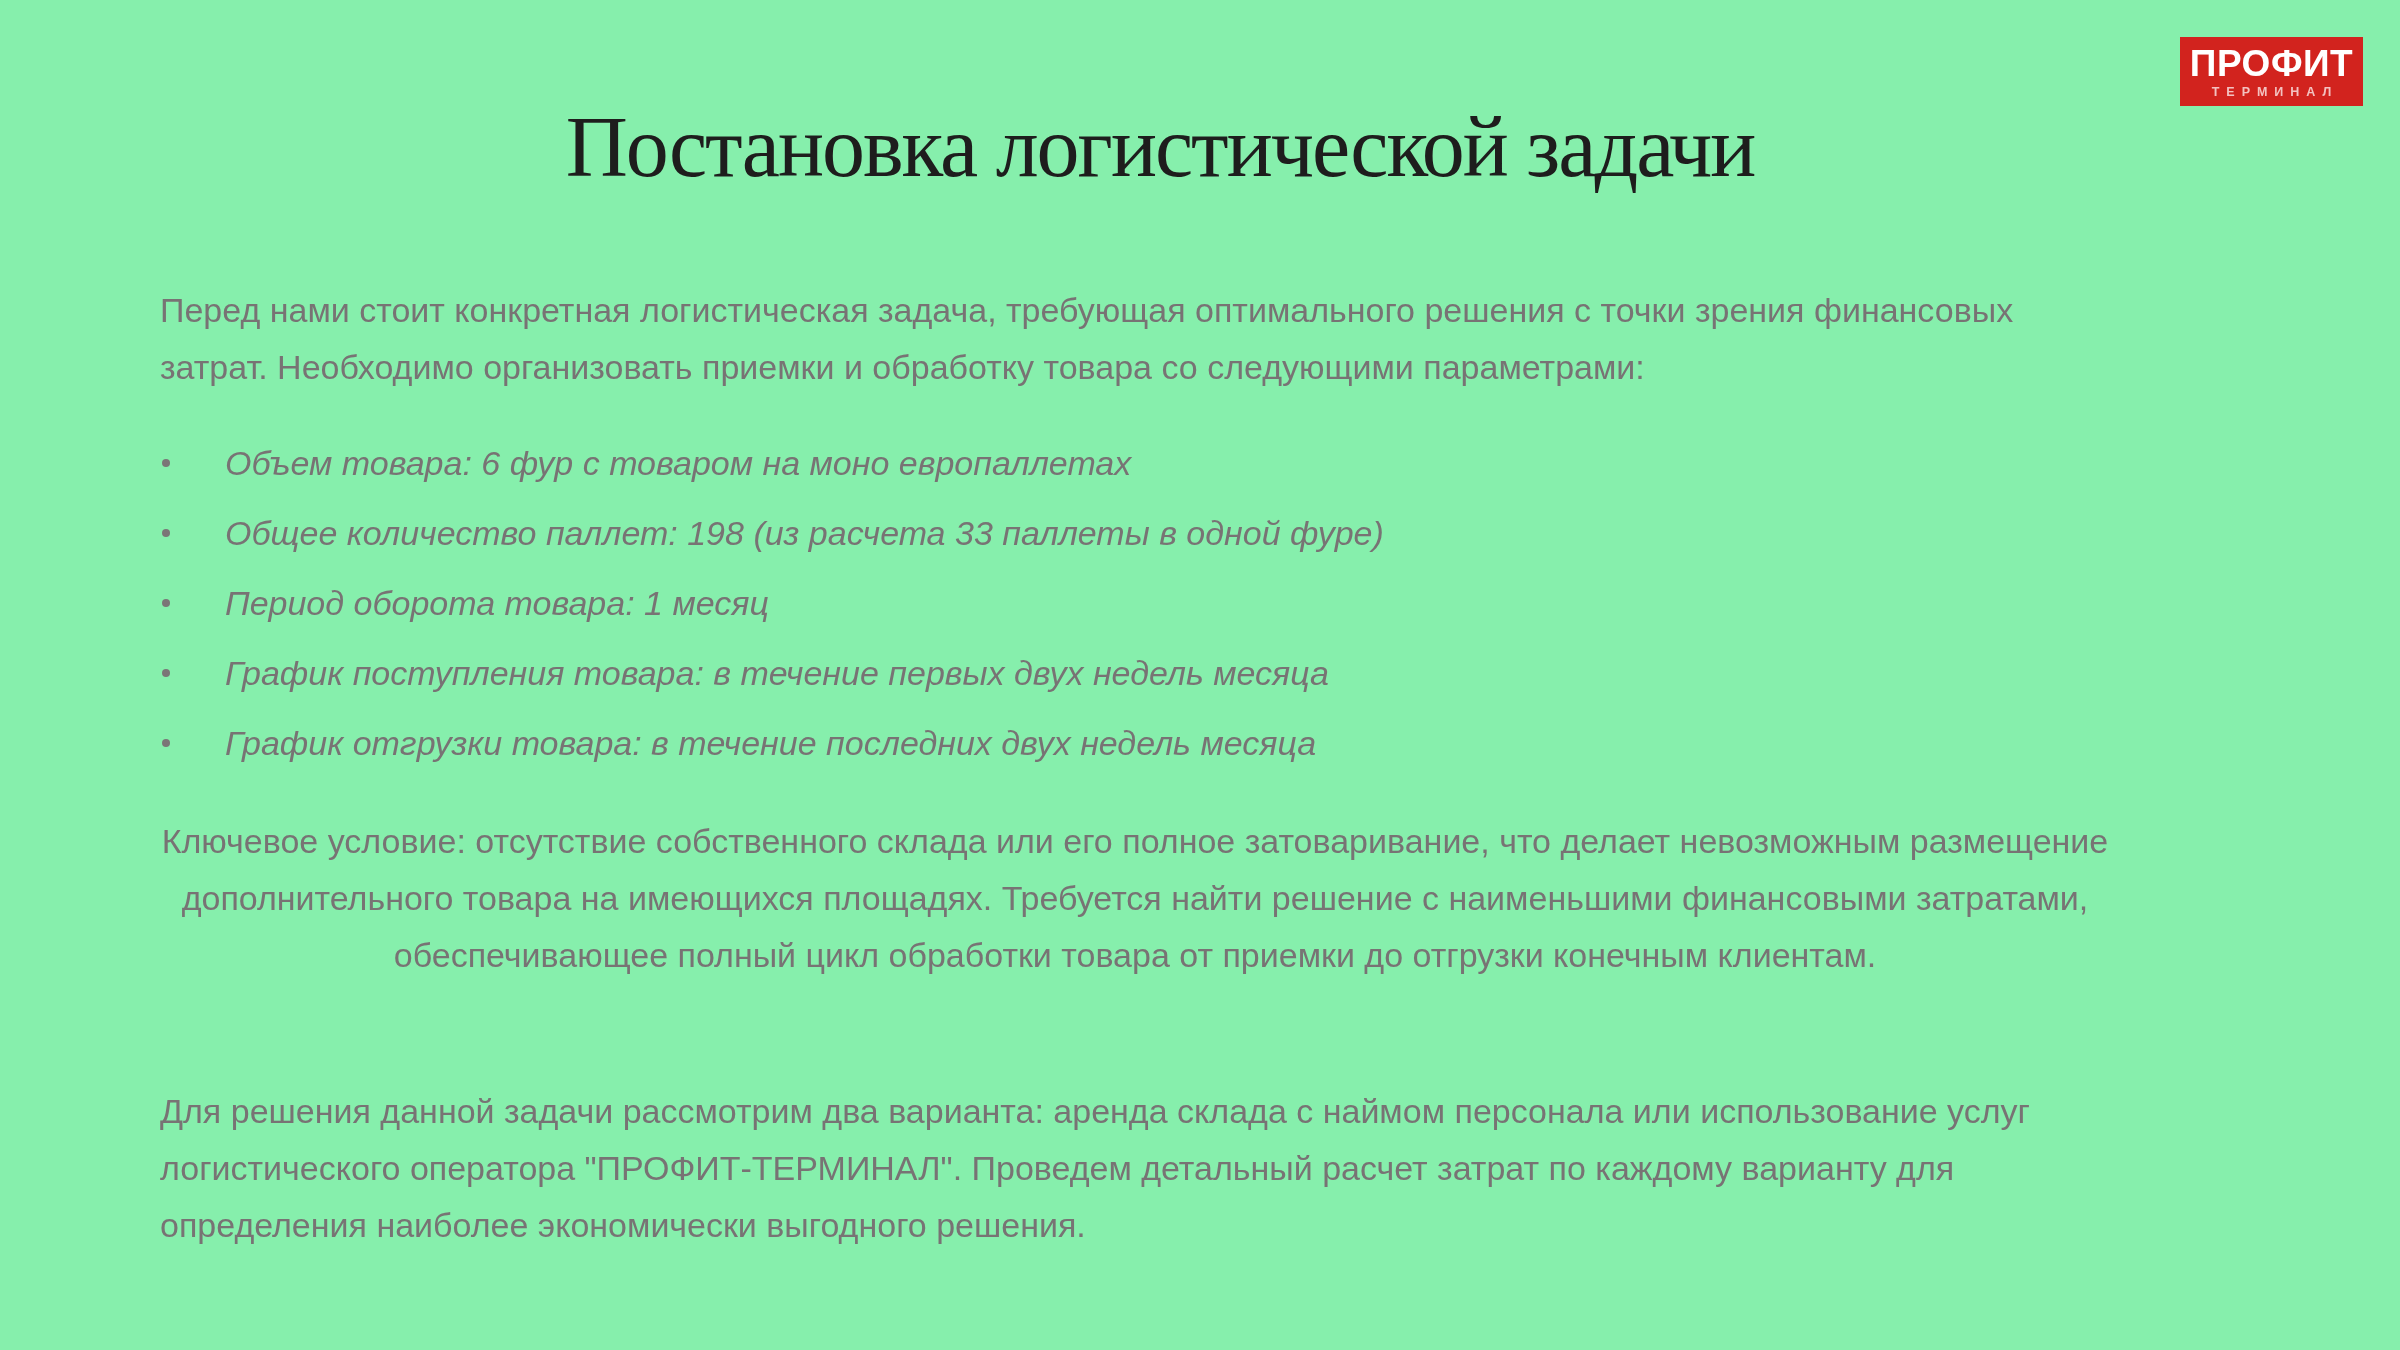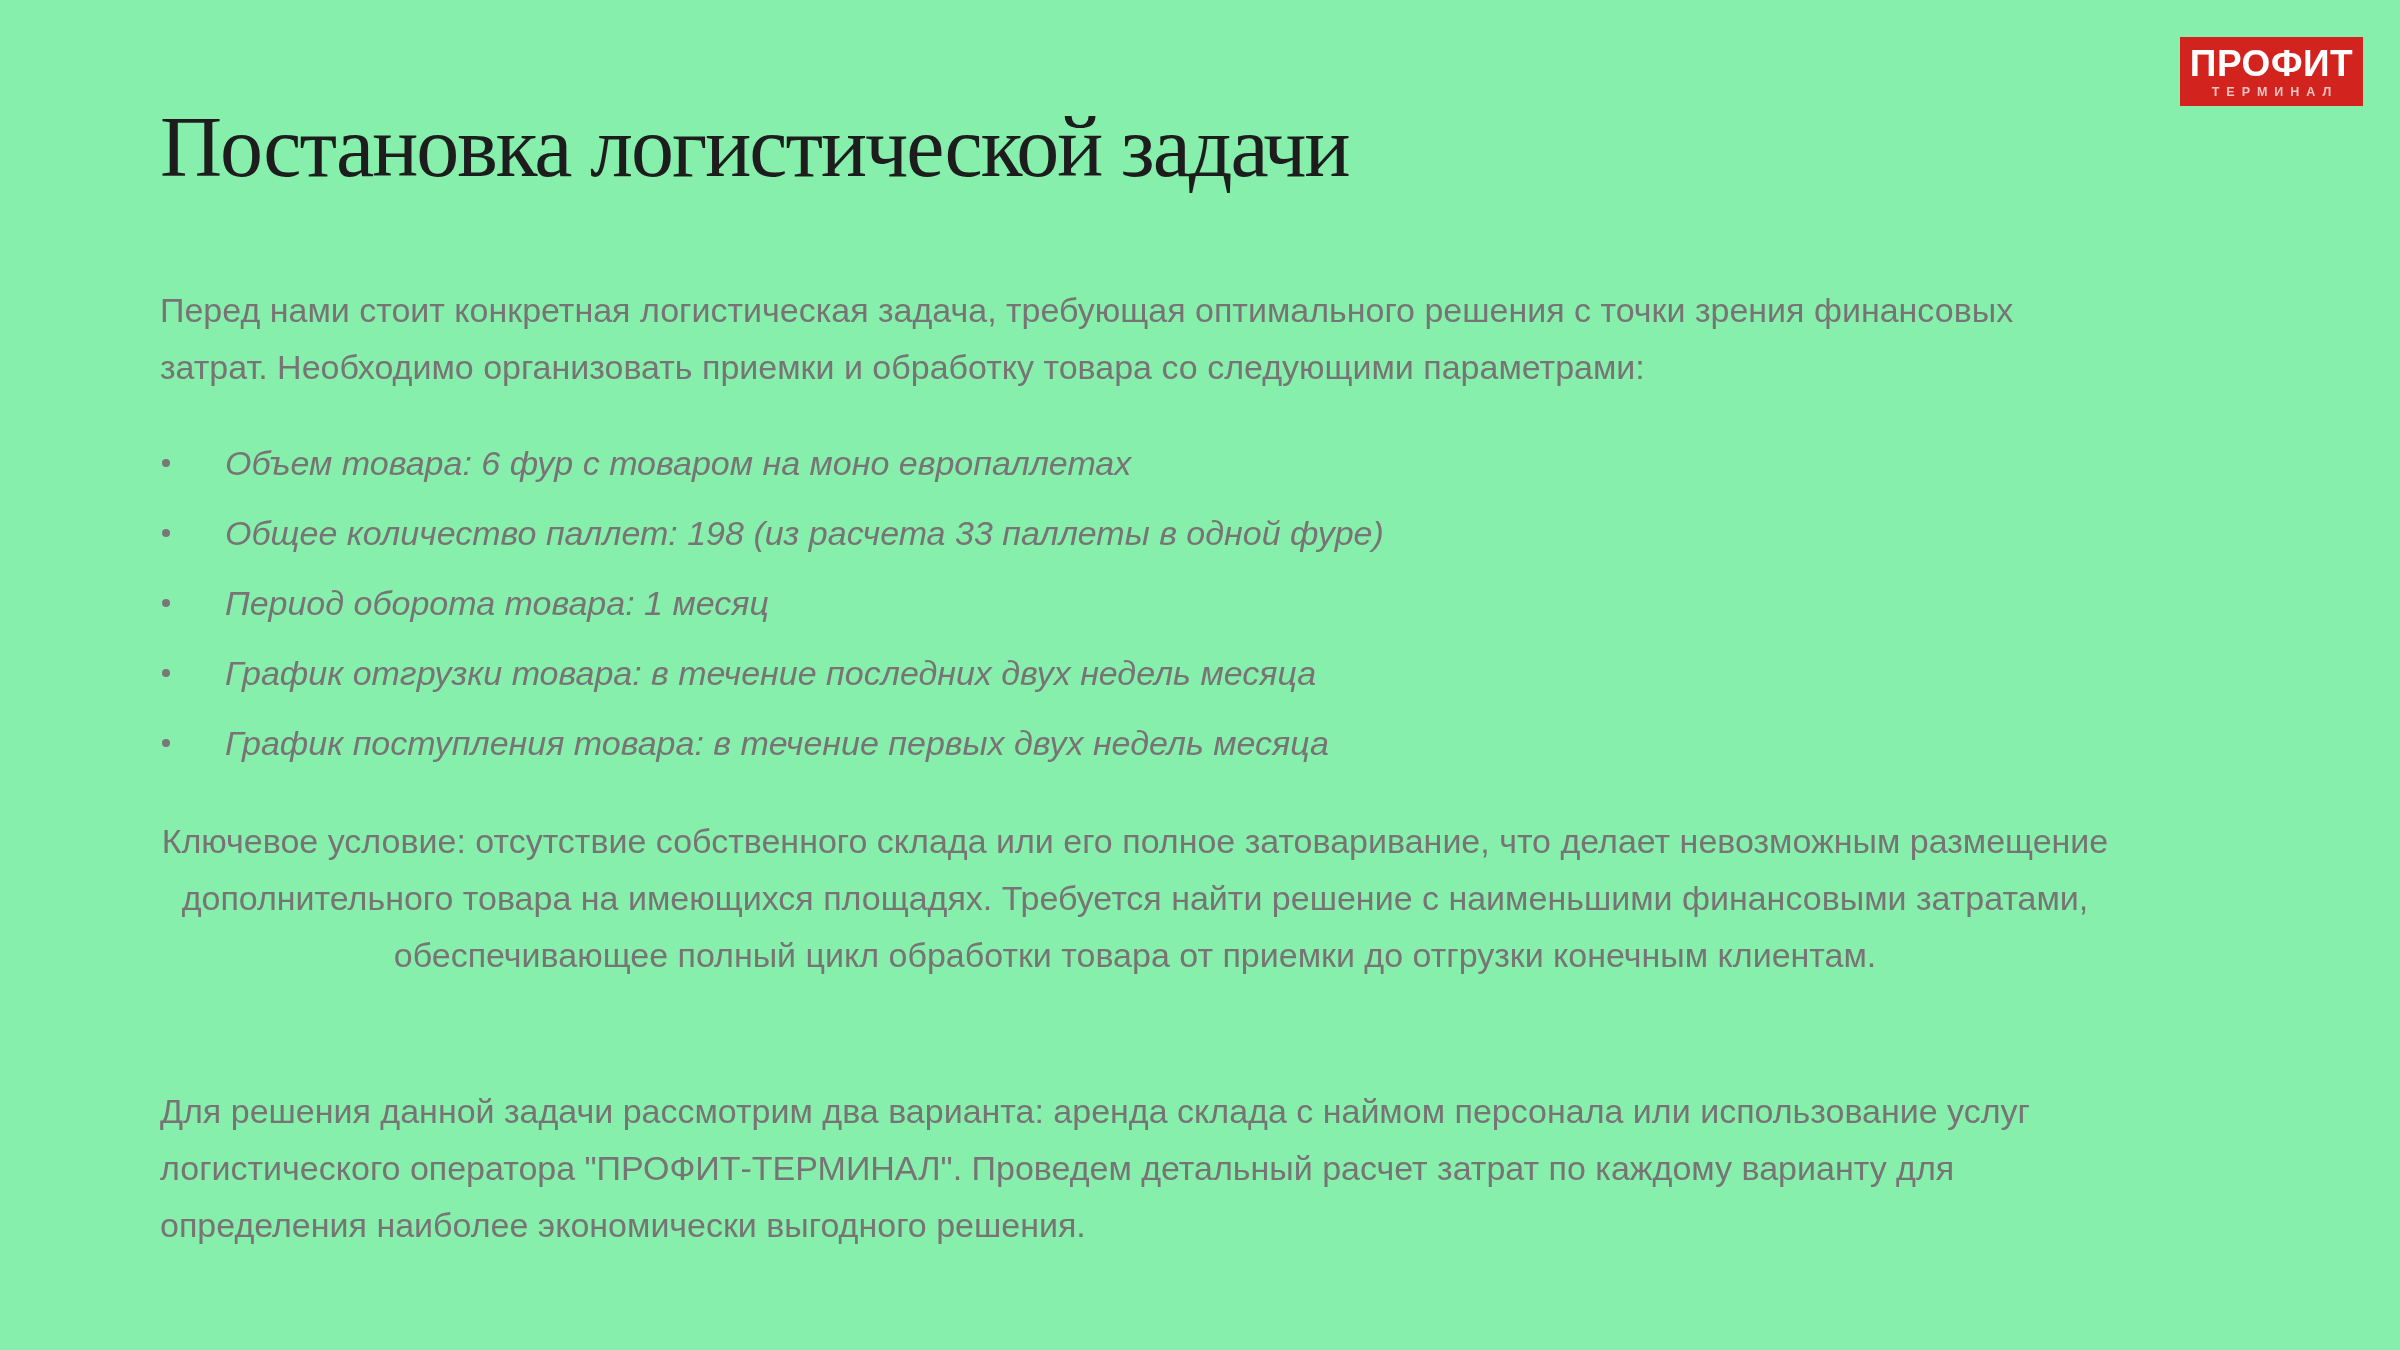--- a/index.html
+++ b/index.html
@@ -52,20 +52,21 @@
     left: 160px;
     top: 104px;
     margin: 0;
     width: 2000px;
     font-family: "Liberation Serif", serif;
     font-weight: 400;
     font-size: 86px;
     line-height: 1;
     letter-spacing: -2px;
     color: #1e1d1d;
+    text-align: center;
   }
 
   
   .para {
     position: absolute;
     left: 160px;
     width: 1950px;
     margin: 0;
     font-size: 34px;
     line-height: 57px;
@@ -126,25 +127,25 @@
     <li>
       <span class="bullet-dot"></span>
       <span>Общее количество паллет: 198 (из расчета 33 паллеты в одной фуре)</span>
     </li>
     <li>
       <span class="bullet-dot"></span>
       <span>Период оборота товара: 1 месяц</span>
     </li>
     <li>
       <span class="bullet-dot"></span>
-      <span>График отгрузки товара: в течение последних двух недель месяца</span>
+      <span>График поступления товара: в течение первых двух недель месяца</span>
     </li>
     <li>
       <span class="bullet-dot"></span>
-      <span>График поступления товара: в течение первых двух недель месяца</span>
+      <span>График отгрузки товара: в течение последних двух недель месяца</span>
     </li>
   </ul>
 
   <p class="para para-key">Ключевое условие: отсутствие собственного склада или его полное затоваривание, что делает невозможным размещение дополнительного товара на имеющихся площадях. Требуется найти решение с наименьшими финансовыми затратами, обеспечивающее полный цикл обработки товара от приемки до отгрузки конечным клиентам.</p>
 
   <p class="para para-variant">Для решения данной задачи рассмотрим два варианта: аренда склада с наймом персонала или использование услуг логистического оператора "ПРОФИТ-ТЕРМИНАЛ". Проведем детальный расчет затрат по каждому варианту для определения наиболее экономически выгодного решения.</p>
 
 </div>
 
 </body></html>

